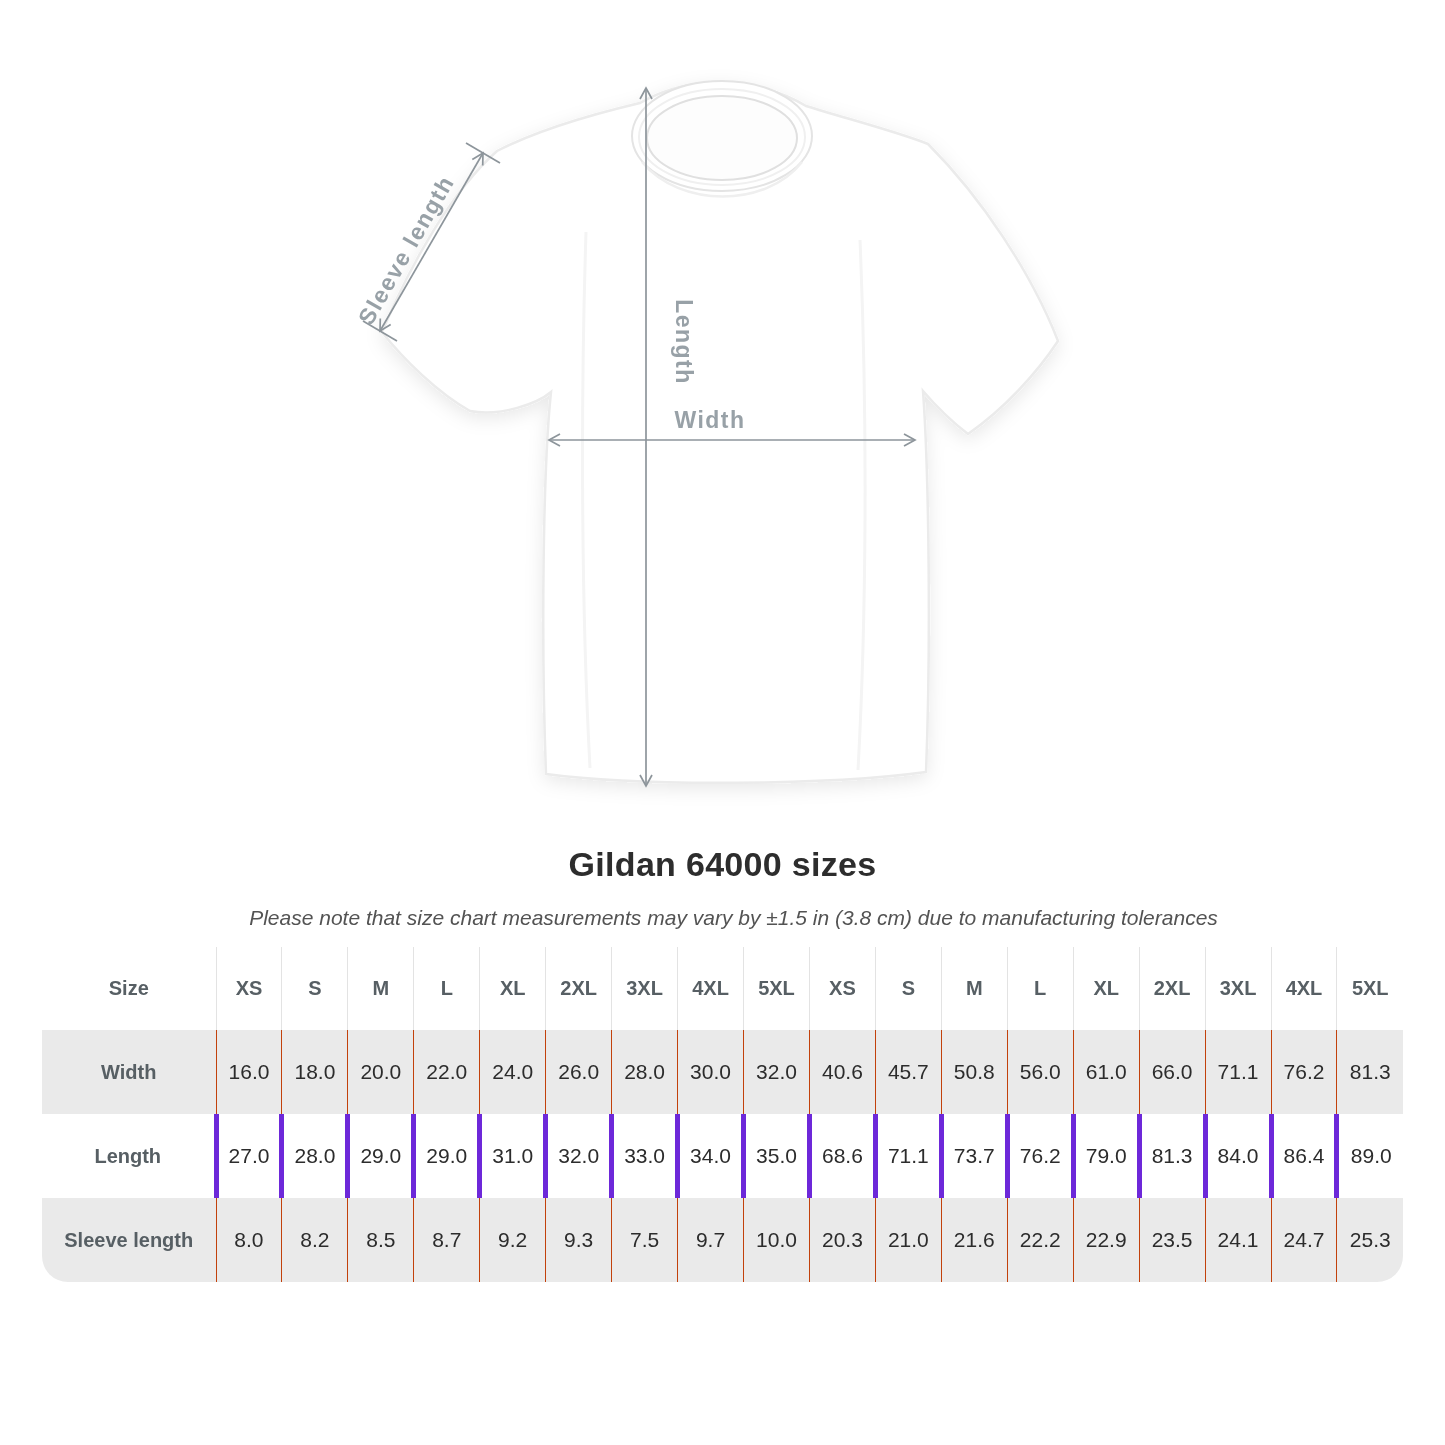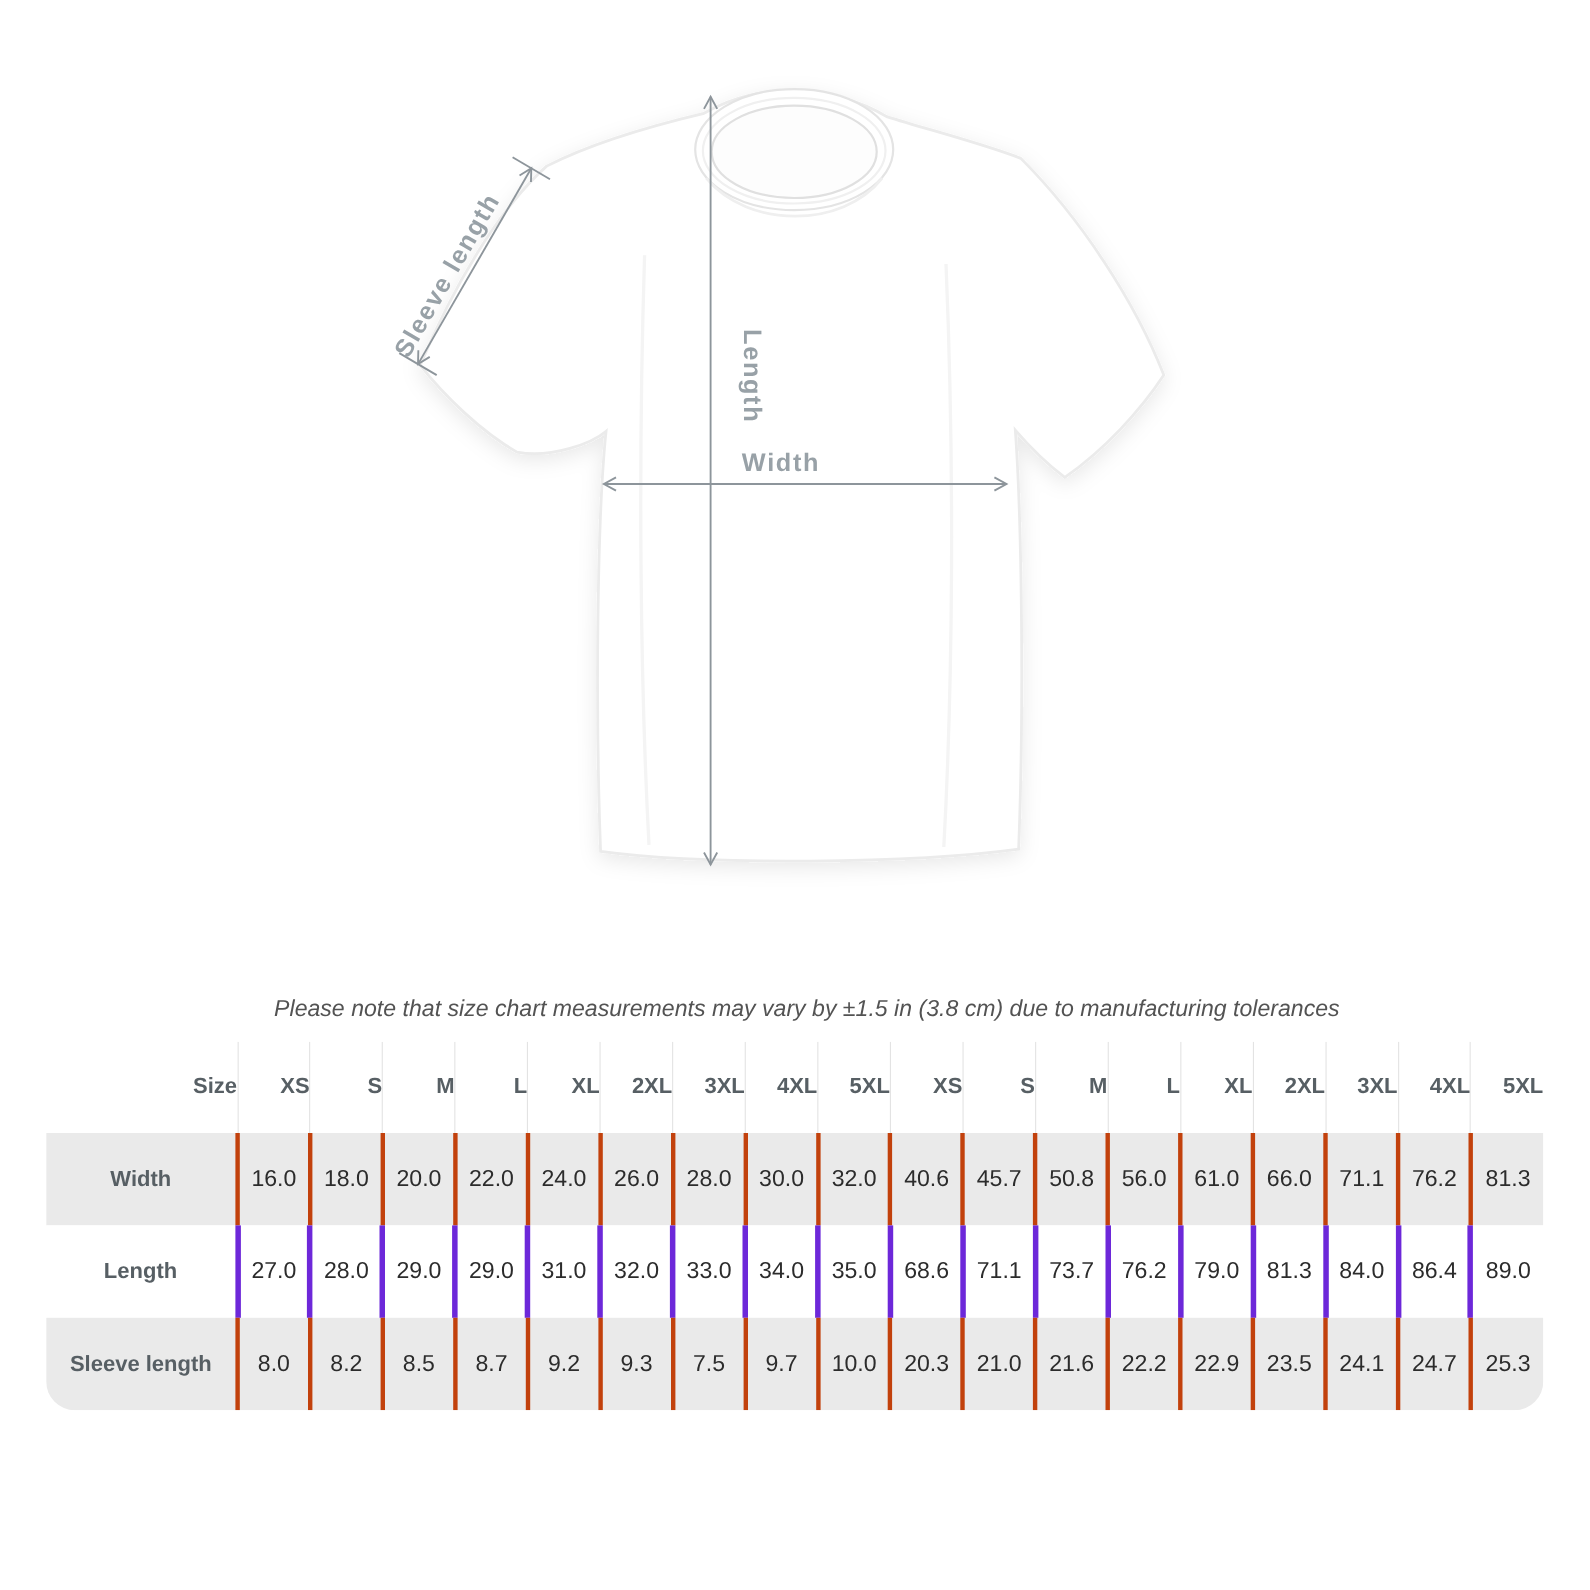--- a/index.html
+++ b/index.html
@@ -33,28 +33,28 @@
     position:absolute;top:947px;left:42px;width:1361px;
     border-radius:26px;overflow:hidden;
   }
   table{border-collapse:collapse;table-layout:fixed;width:100%;}
   col.label-col{width:174px;}
   tr.units th{background:#eaeaea;height:116px;vertical-align:middle;padding:0;}
   .ulabel{font-size:27px;font-weight:bold;font-style:italic;color:#50585d;margin-bottom:8px;}
   .usub{font-size:21px;font-style:italic;color:#52575a;}
   tr.sizes th{
     height:83px;background:#ffffff;border-left:1px solid #e3e3e3;
-    font-size:20px;font-weight:bold;color:#575f64;text-align:right;padding:0;
+    font-size:20px;font-weight:bold;color:#575f64;text-align:center;padding:0;
   }
   tr.sizes th:first-child{border-left:none;}
   tbody td{
     height:84px;text-align:center;vertical-align:middle;
     font-size:21px;color:#2c2c2c;padding:0;
   }
-  tbody tr.stripe td{background:#eaeaea;border-left:4px solid #c2410c;}
+  tbody tr.stripe td{background:#eaeaea;border-left:1px solid #c2410c;}
   tbody tr.plain td{background:#ffffff;border-left:5px solid #6d28d9;}
   tbody tr td:first-child{border-left:none;}
   .rowlabel{font-weight:bold;color:#575f64;font-size:20px;}
 </style>
 </head>
 <body>
 
 <div class="canvas">
 
   <svg class="shirt-svg" width="1445" height="870" viewBox="0 0 1445 870">
@@ -103,20 +103,21 @@
 
       <line class="mline" x1="380" y1="331" x2="483" y2="153"></line>
       <path class="ah" d="M-11,-6 L0,0 L-11,6" transform="translate(483,153) rotate(-60)"></path>
       <path class="ah" d="M-11,-6 L0,0 L-11,6" transform="translate(380,331) rotate(120)"></path>
       <line class="tick" x1="466" y1="143" x2="500" y2="163"></line>
       <line class="tick" x1="363" y1="321" x2="397" y2="341"></line>
       <text class="mlabel" text-anchor="middle" transform="translate(413,254) rotate(-60)">Sleeve length</text>
     </g>
   </svg>
 
+  <h1 class="title">Gildan 64000 sizes</h1>
   <p class="subtitle">Please note that size chart measurements may vary by ±1.5 in (3.8 cm) due to manufacturing tolerances</p>
 
   <div class="table-wrap">
     <table>
       <colgroup>
         <col class="label-col">
         <col>
           <col>
           <col>
           <col>

